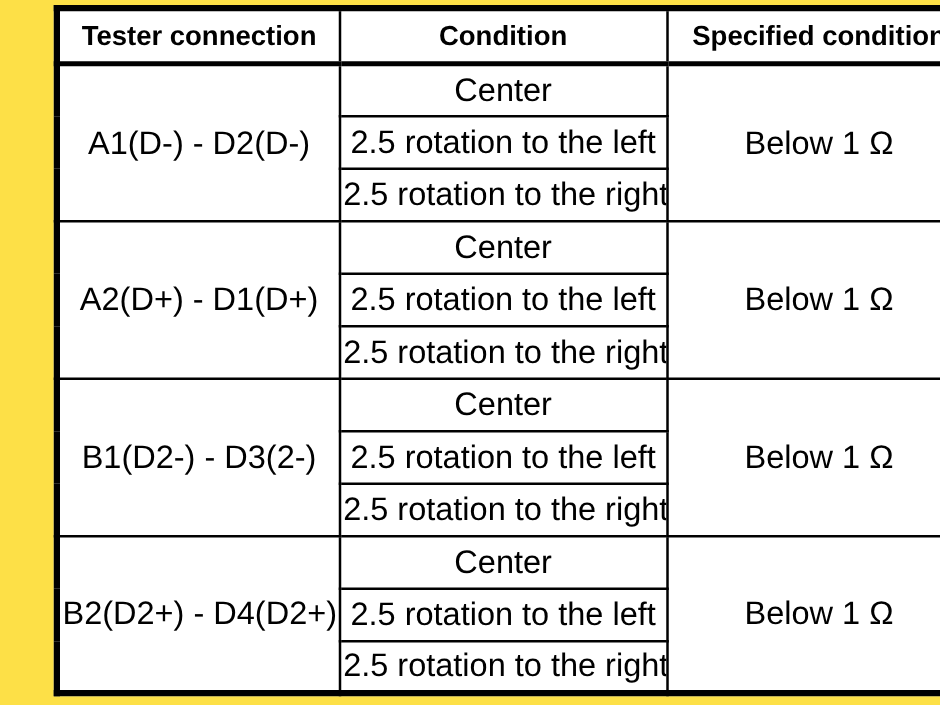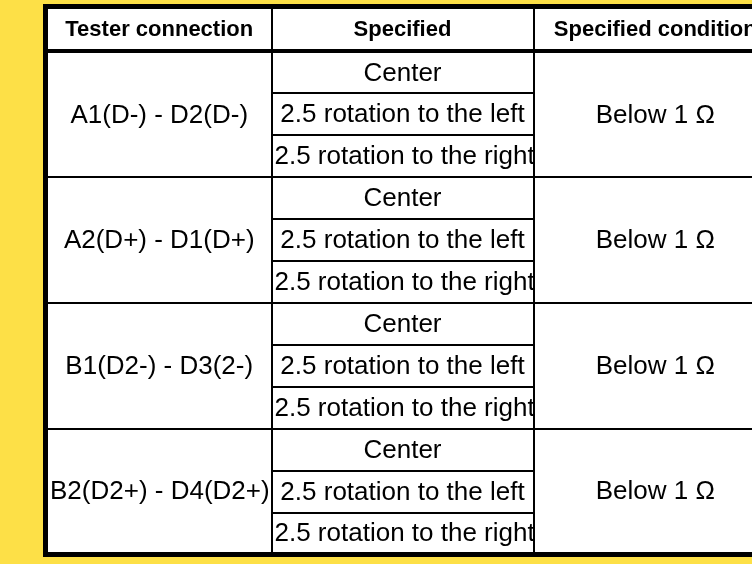--- a/index.html
+++ b/index.html
@@ -56,21 +56,21 @@
 <div class="page">
   <table class="spec-table">
     <colgroup>
       <col style="width:226px">
       <col style="width:262px">
       <col style="width:245px">
     </colgroup>
     <thead>
       <tr>
         <th>Tester connection</th>
-        <th>Specified</th>
+        <th>Condition</th>
         <th>Specified condition</th>
       </tr>
     </thead>
 
     <tbody>
       <tr class="cond-row">
         <td rowspan="3">A1(D-) - D2(D-)</td>
         <td>Center</td>
         <td rowspan="3">Below 1 Ω</td>
       </tr>

